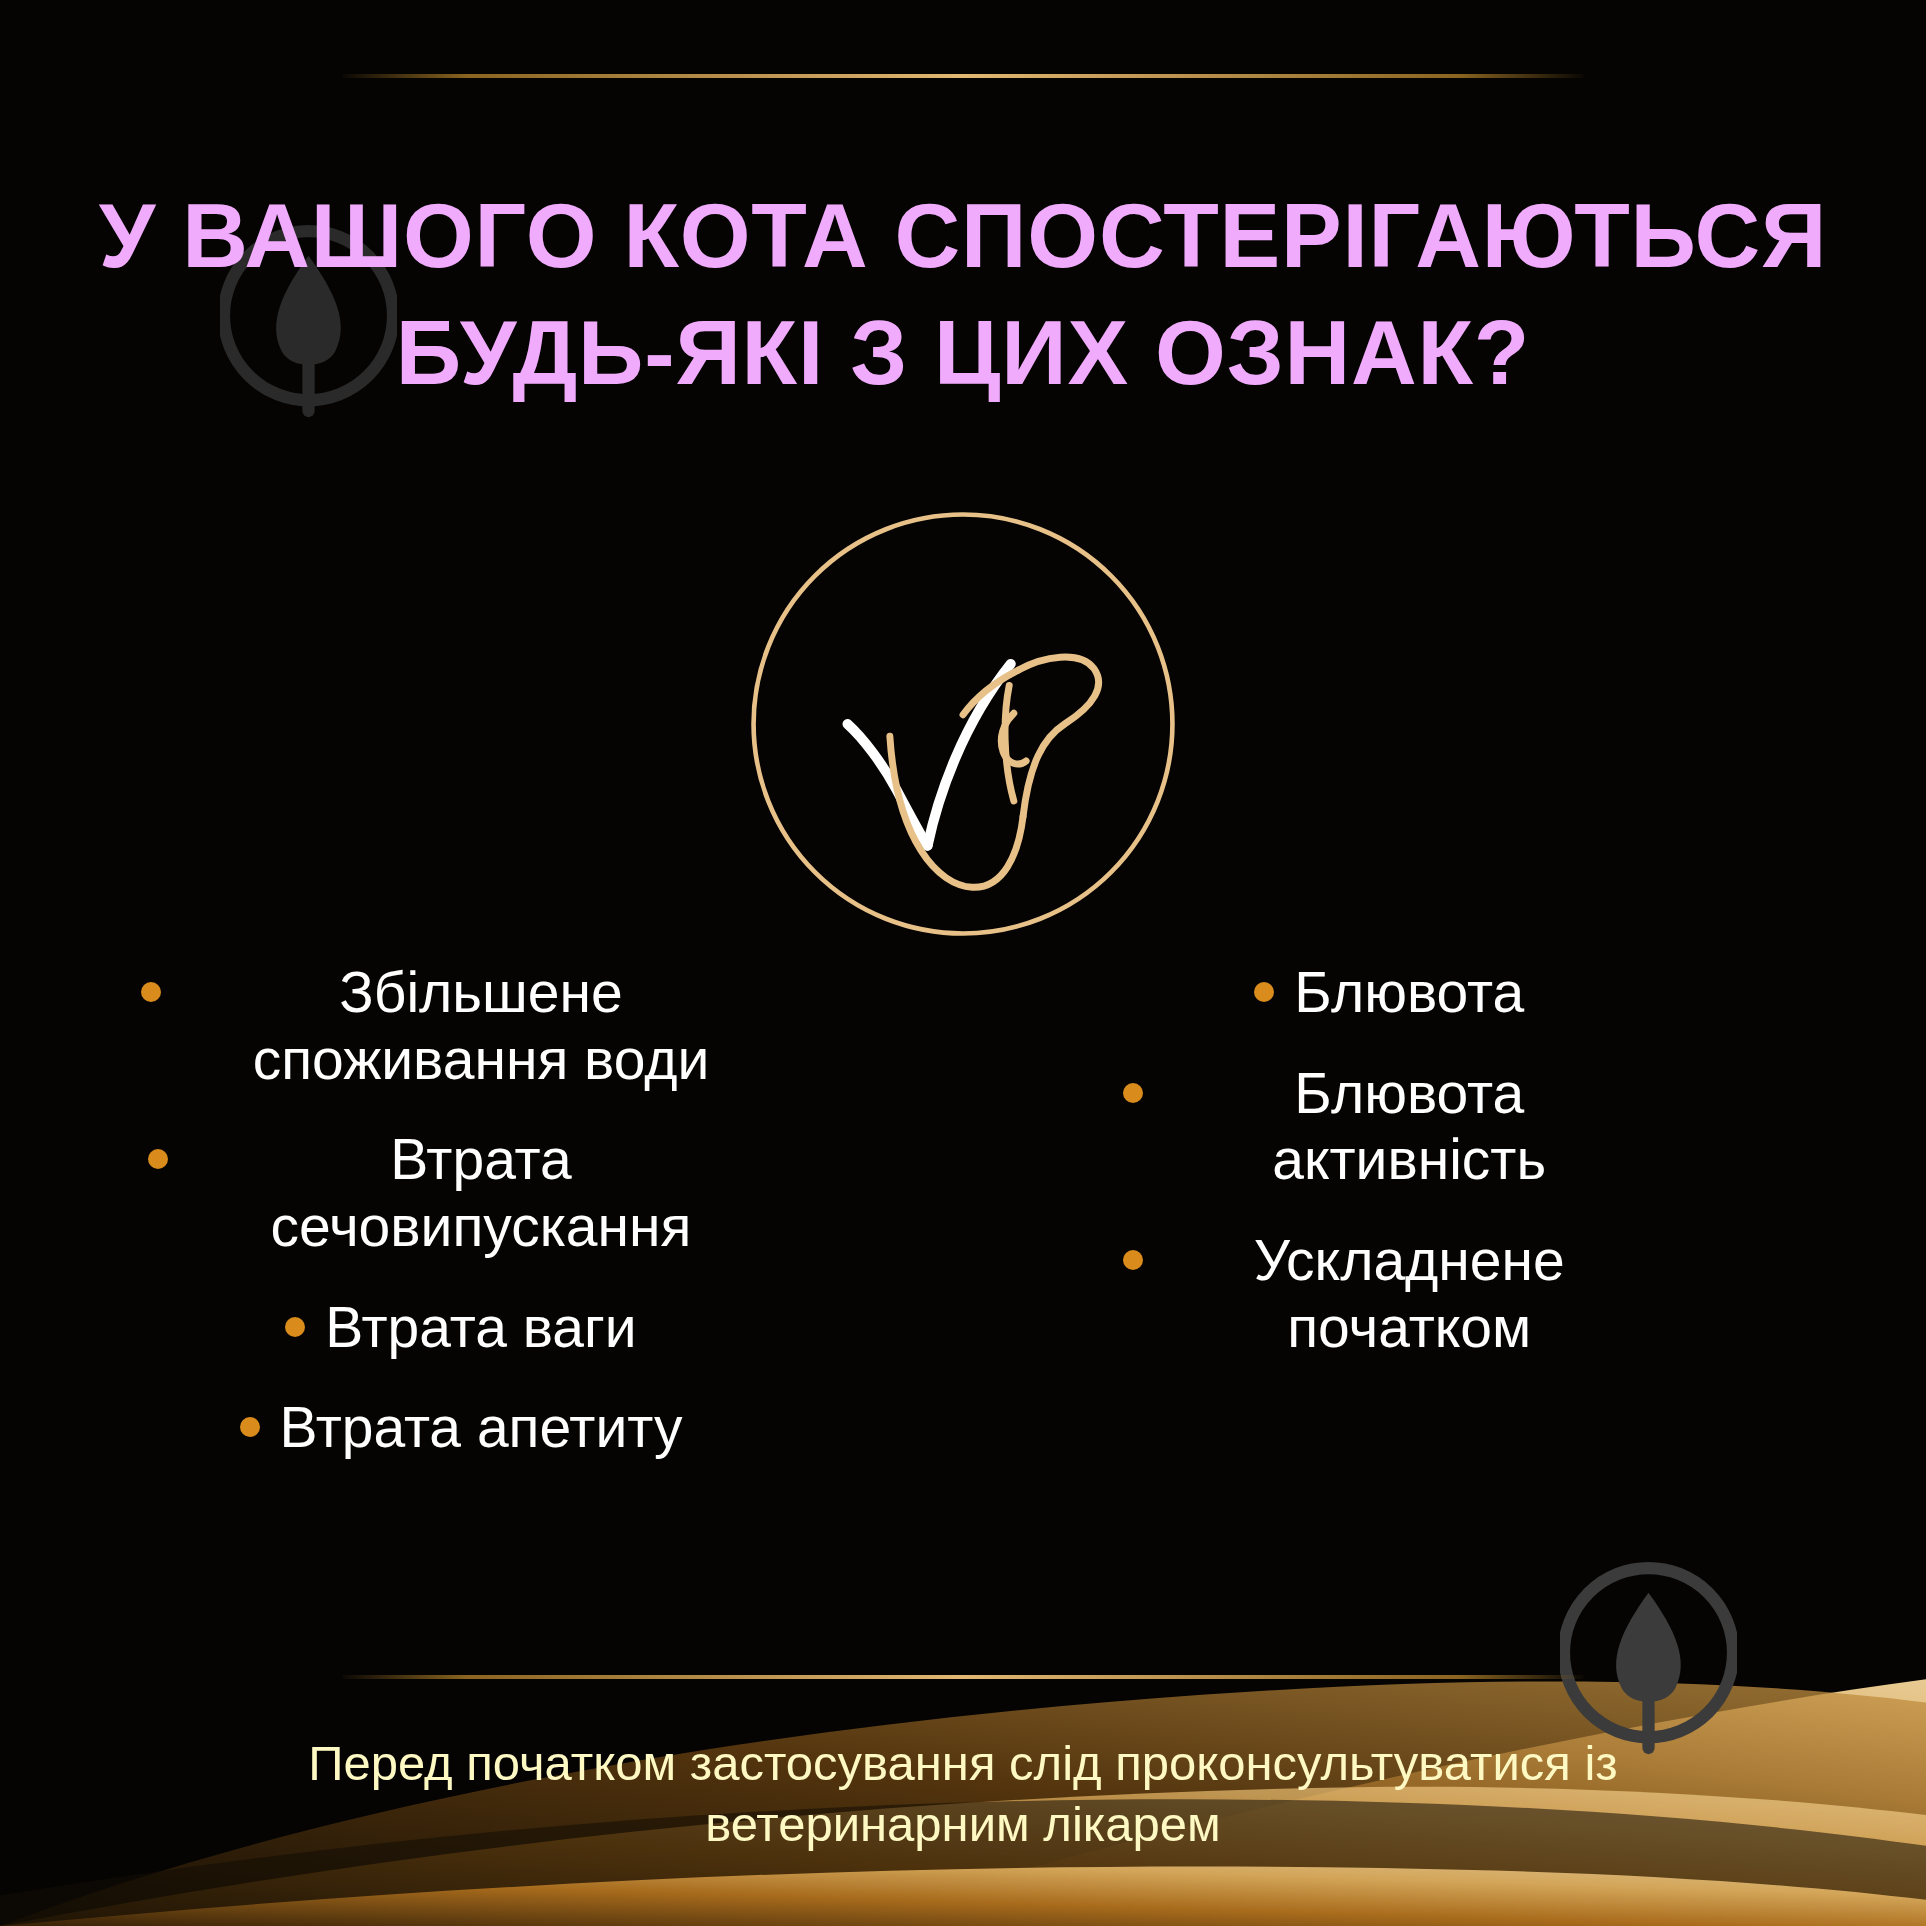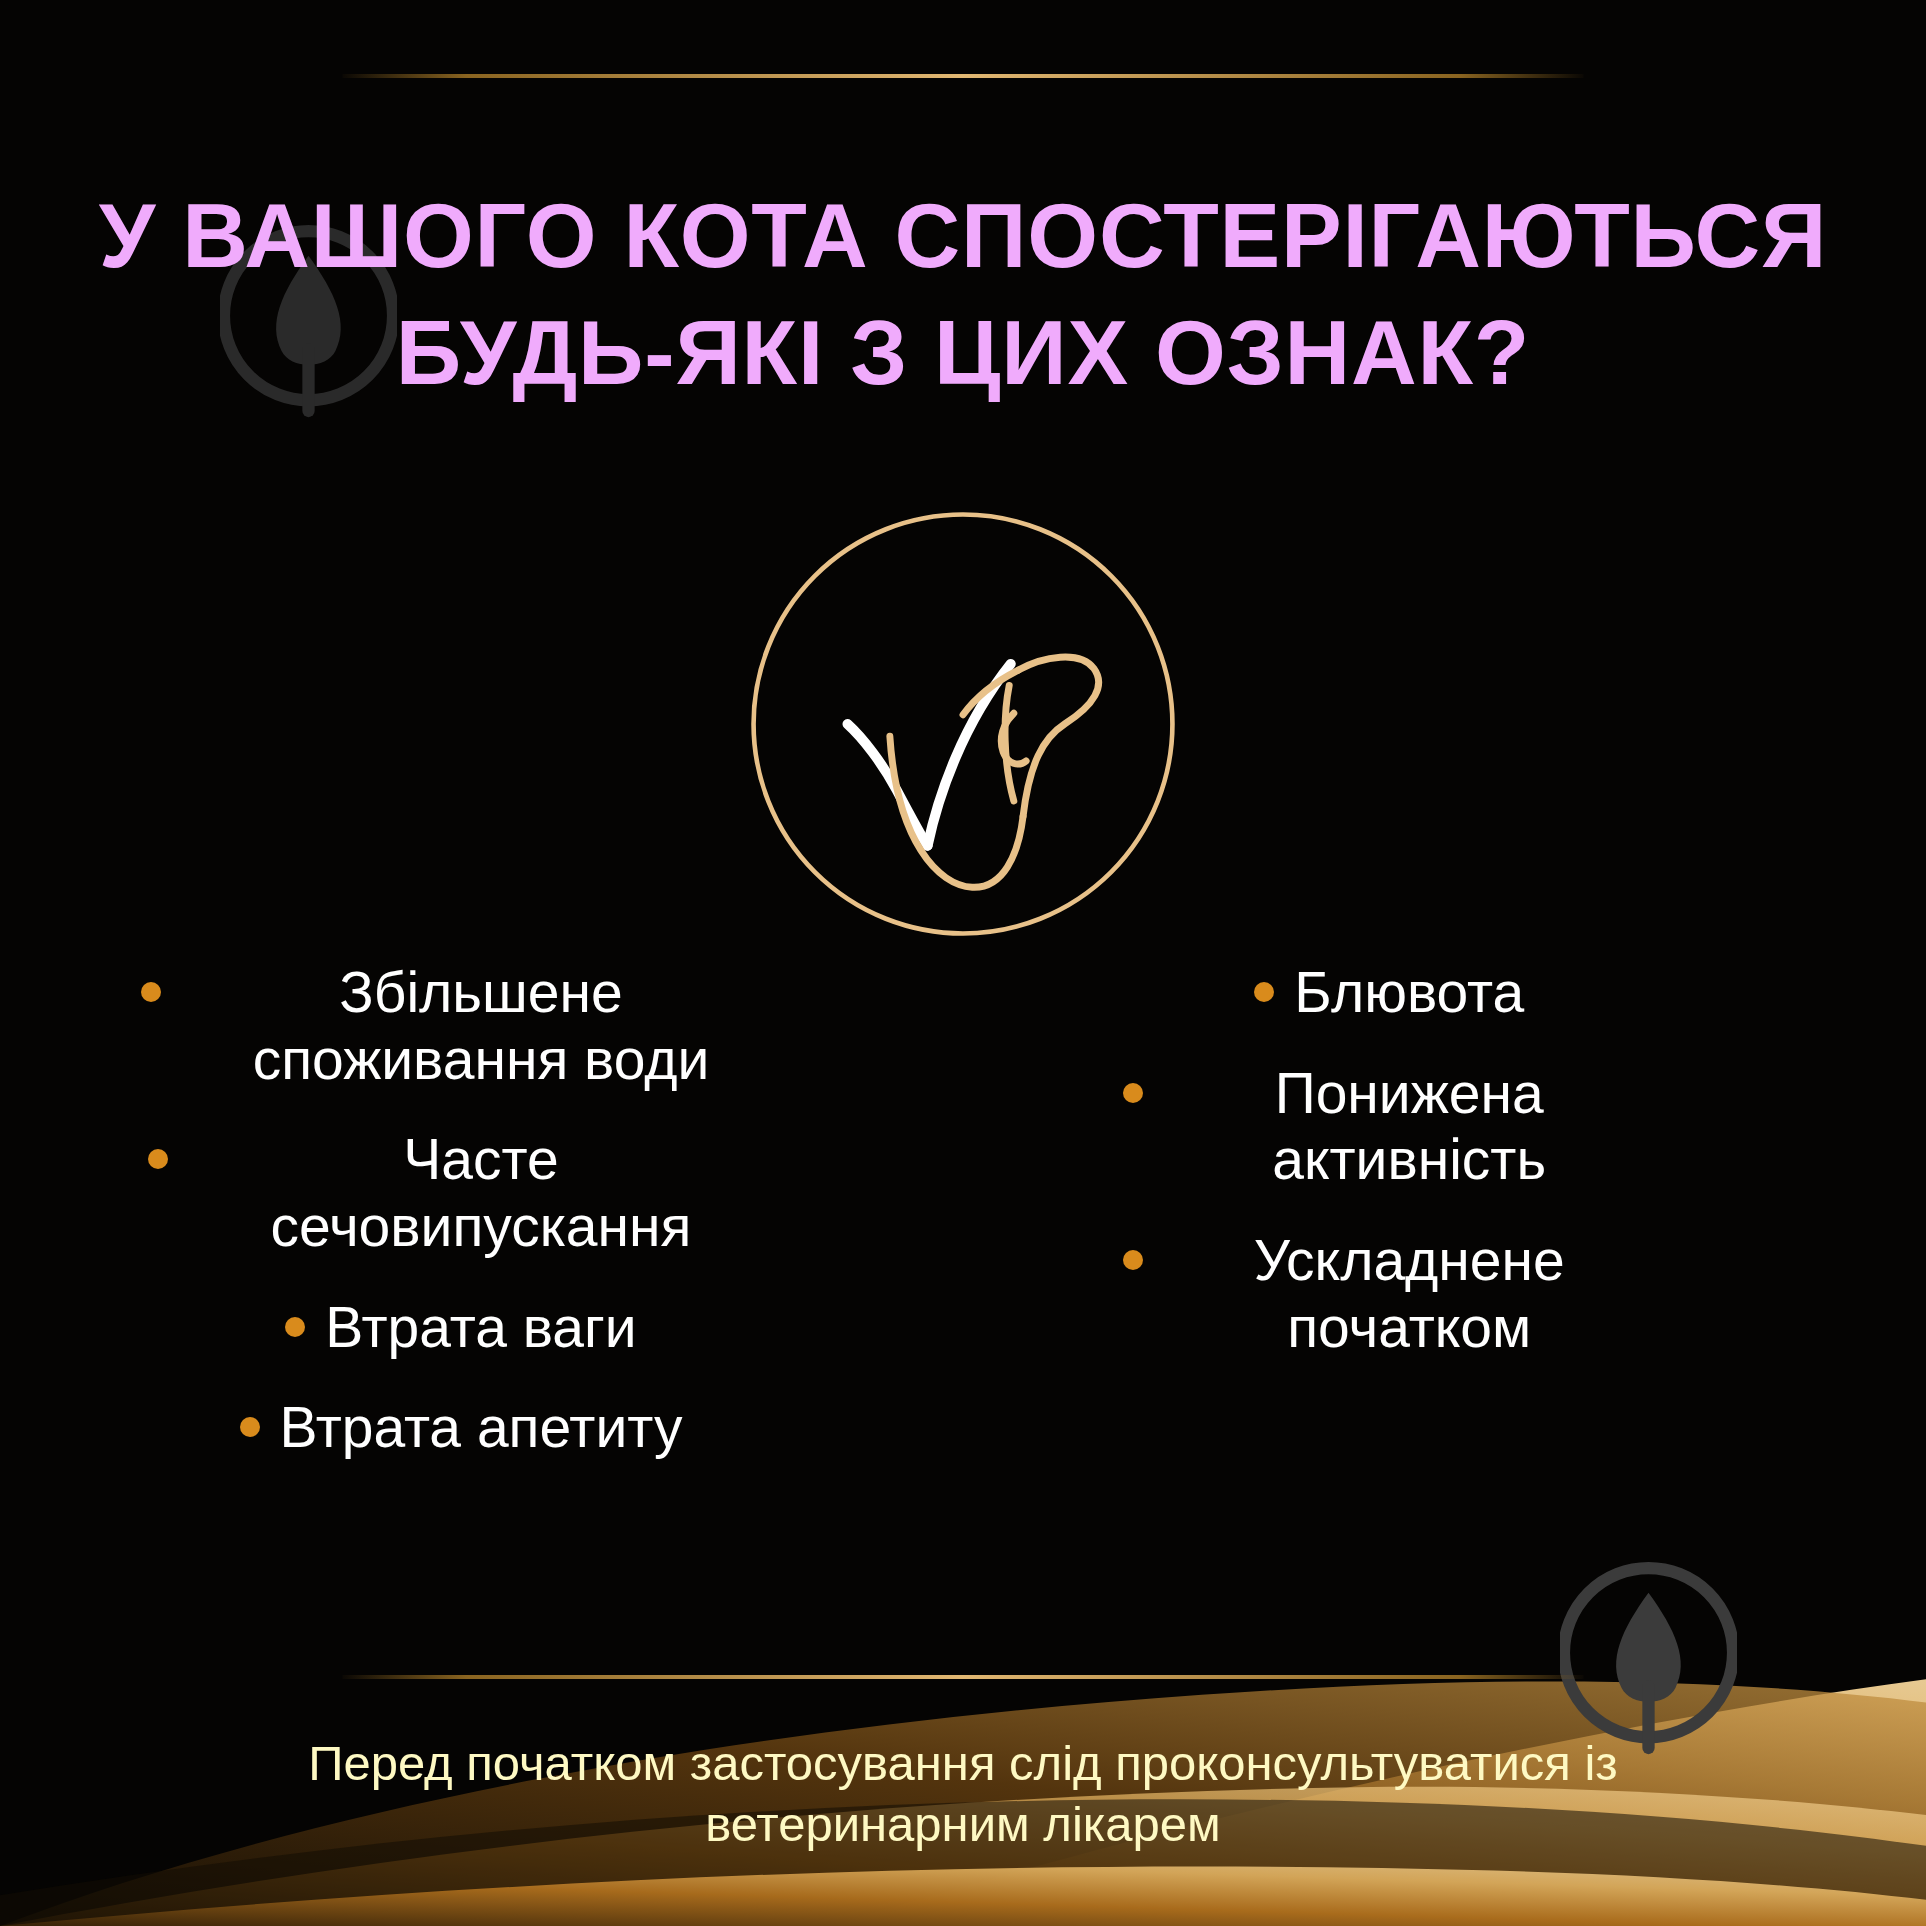--- a/index.html
+++ b/index.html
@@ -213,40 +213,40 @@
 
   <div class="columns">
 
     <div class="col left">
       <div class="sym">
         <span class="bullet"></span>
         <span class="sym-text">Збільшене споживання води</span>
       </div>
       <div class="sym">
         <span class="bullet"></span>
-        <span class="sym-text">Часте сечовипускання</span>
+        <span class="sym-text">Втрата сечовипускання</span>
       </div>
       <div class="sym">
         <span class="bullet"></span>
         <span class="sym-text">Втрата ваги</span>
       </div>
       <div class="sym">
         <span class="bullet"></span>
         <span class="sym-text">Втрата апетиту</span>
       </div>
     </div>
 
     <div class="col right">
       <div class="sym">
         <span class="bullet"></span>
         <span class="sym-text">Блювота</span>
       </div>
       <div class="sym">
         <span class="bullet"></span>
-        <span class="sym-text">Понижена активність</span>
+        <span class="sym-text">Блювота активність</span>
       </div>
       <div class="sym">
         <span class="bullet"></span>
         <span class="sym-text">Ускладнене початком</span>
       </div>
     </div>
 
   </div>
 
   <div class="rule bottom"></div>

